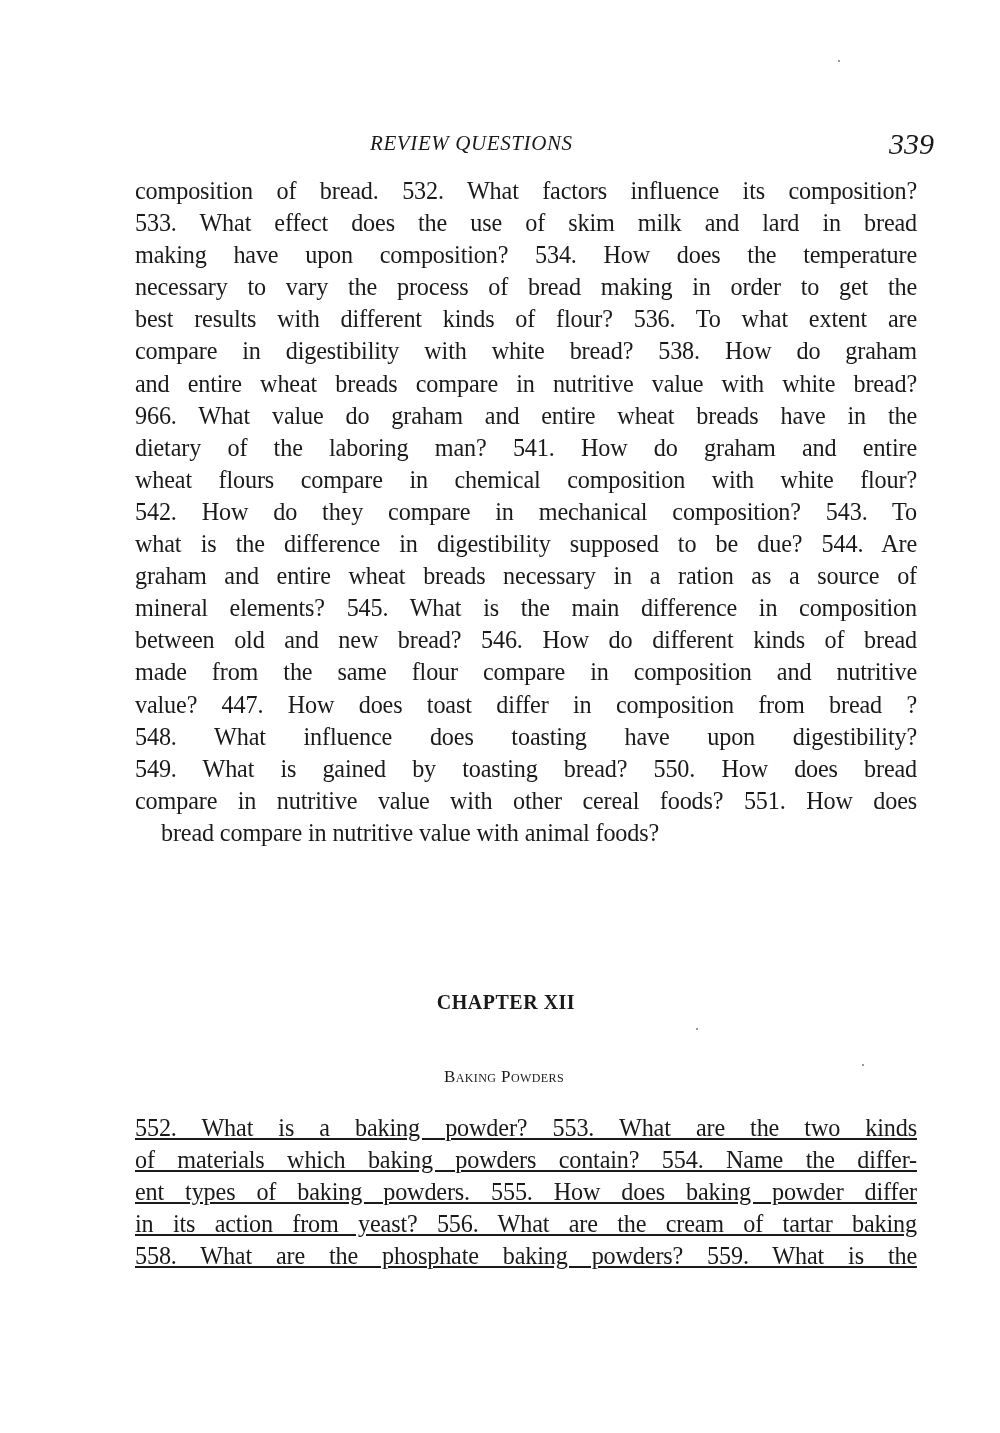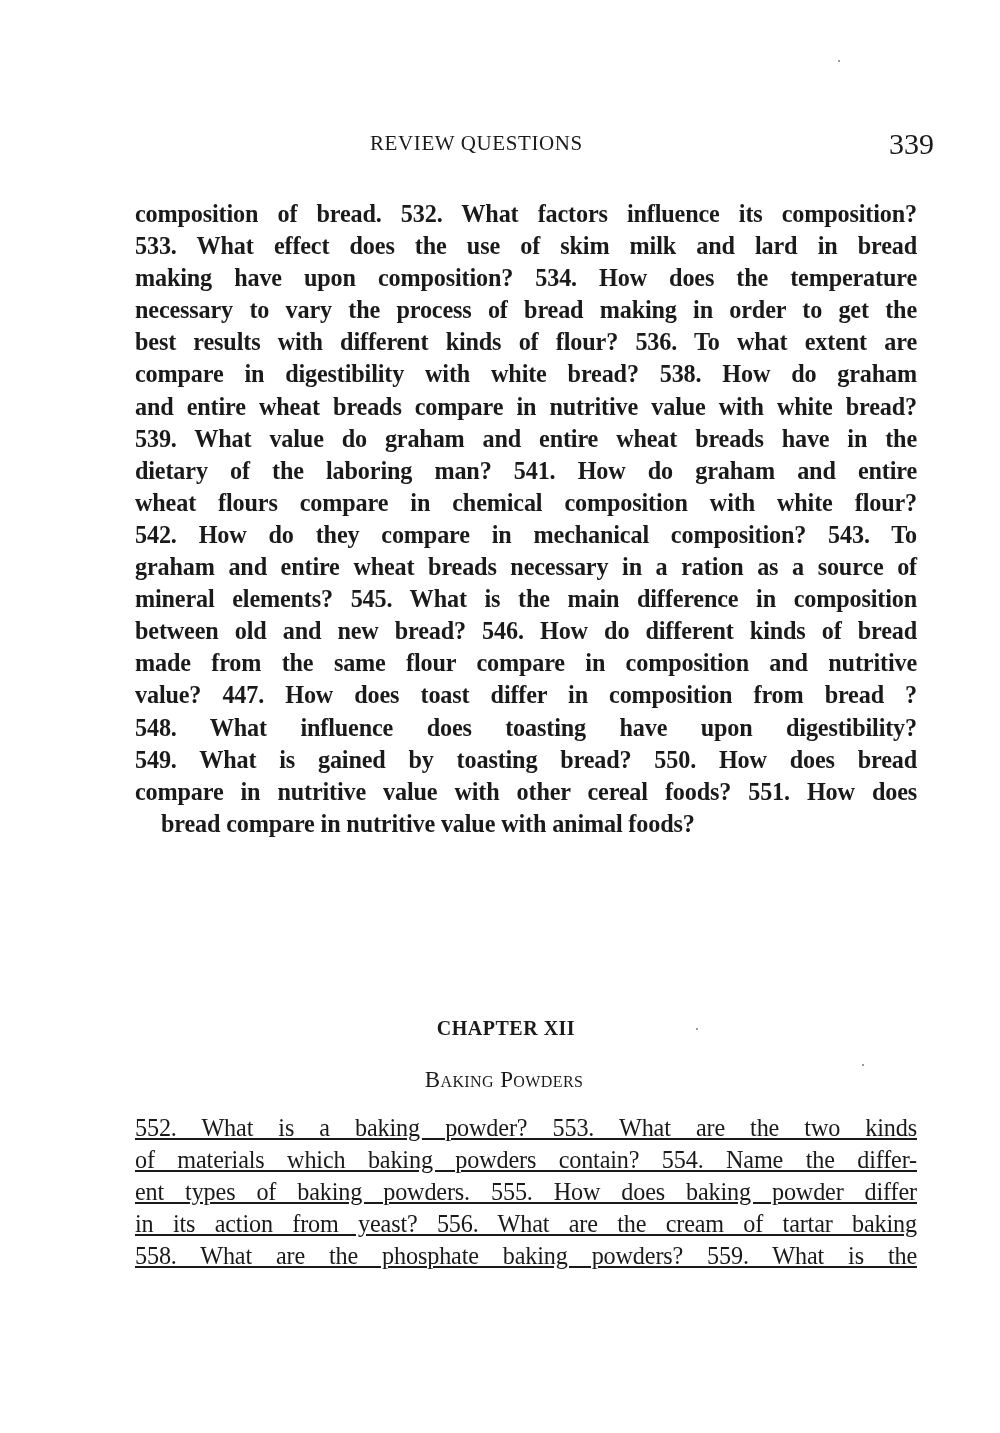--- a/index.html
+++ b/index.html
@@ -14,20 +14,21 @@
       overflow: hidden;
       font-family: "Liberation Serif", "DejaVu Serif", serif;
       color: #1a1a1a;
     }
     .running-head {
       position: absolute;
       top: 127px;
       left: 0;
       width: 1000px;
       height: 34px;
+      font-style: italic;
     }
     .running-title {
       position: absolute;
       left: 370px;
       top: 4px;
       font-size: 21px;
       letter-spacing: 0.6px;
     }
     .page-number {
       position: absolute;
@@ -50,70 +51,71 @@
       white-space: nowrap;
       word-spacing: 0px;
       letter-spacing: -0.15px;
     }
     .line.last {
       text-align-last: left;
       margin-left: 26px;
     }
     .chapter-heading {
       position: absolute;
-      top: 1017px;
+      top: 991px;
       left: 0;
       width: 1000px;
       text-align: center;
       font-weight: bold;
       font-size: 20px;
       letter-spacing: 0.5px;
       padding-left: 12px;
       box-sizing: border-box;
     }
     .chapter-title {
       position: absolute;
       top: 1067px;
       left: 0;
       width: 1000px;
       text-align: center;
       font-variant: small-caps;
-      font-size: 23px;
+      font-size: 17px;
       letter-spacing: 0.4px;
       padding-left: 8px;
       box-sizing: border-box;
     }
     .speck {
       position: absolute;
       width: 2px;
       height: 2px;
       background: #777;
       border-radius: 1px;
     }
   </style>
 </head>
 <body>
 
 <div class="running-head">
   <span class="running-title">REVIEW QUESTIONS</span>
   <span class="page-number">339</span>
 </div>
 
-<div class="block" style="top:198px;font-weight:bold;">
+<div class="block" style="top:175px;">
   <div class="line">composition of bread.  532.  What factors influence its composition?</div>
   <div class="line">533.  What effect does the use of skim milk and lard in bread</div>
   <div class="line">making have upon composition?  534.  How does the temperature</div>
   <div class="line">necessary to vary the process of bread making in order to get the</div>
   <div class="line">best results with different kinds of flour?  536.  To what extent are</div>
   <div class="line">compare in digestibility with white bread?  538.  How do graham</div>
   <div class="line">and entire wheat breads compare in nutritive value with white bread?</div>
-  <div class="line">539.  What value do graham and entire wheat breads have in the</div>
+  <div class="line">966.  What value do graham and entire wheat breads have in the</div>
   <div class="line">dietary of the laboring man?  541.  How do graham and entire</div>
   <div class="line">wheat flours compare in chemical composition with white flour?</div>
   <div class="line">542.  How do they compare in mechanical composition?  543.  To</div>
+  <div class="line">what is the difference in digestibility supposed to be due?  544.  Are</div>
   <div class="line">graham and entire wheat breads necessary in a ration as a source of</div>
   <div class="line">mineral elements?  545.  What is the main difference in composition</div>
   <div class="line">between old and new bread?  546.  How do different kinds of bread</div>
   <div class="line">made from the same flour compare in composition and nutritive</div>
   <div class="line">value?  447.  How does toast differ in composition from bread ?</div>
   <div class="line">548.  What influence does toasting have upon digestibility?</div>
   <div class="line">549.  What is gained by toasting bread?  550.  How does bread</div>
   <div class="line">compare in nutritive value with other cereal foods?  551.  How does</div>
   <div class="line last">bread compare in nutritive value with animal foods?</div>
 </div>

